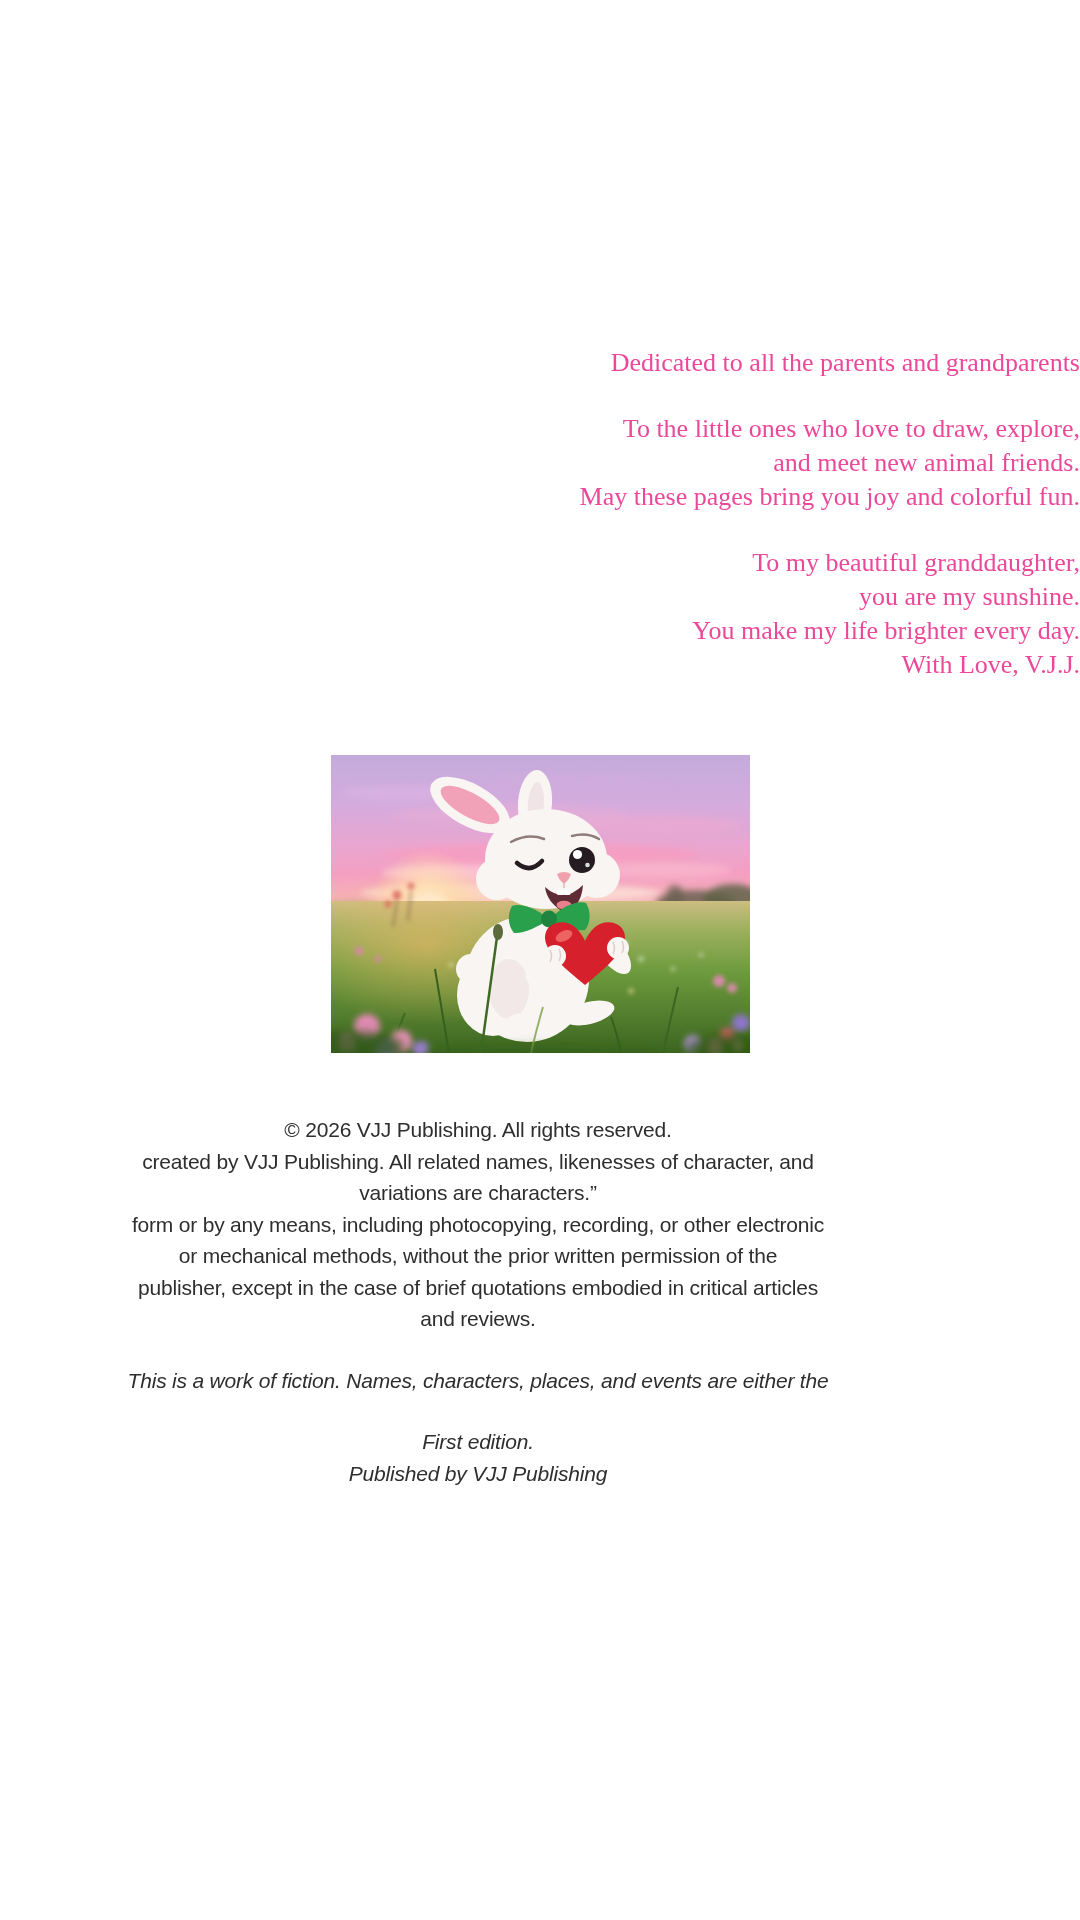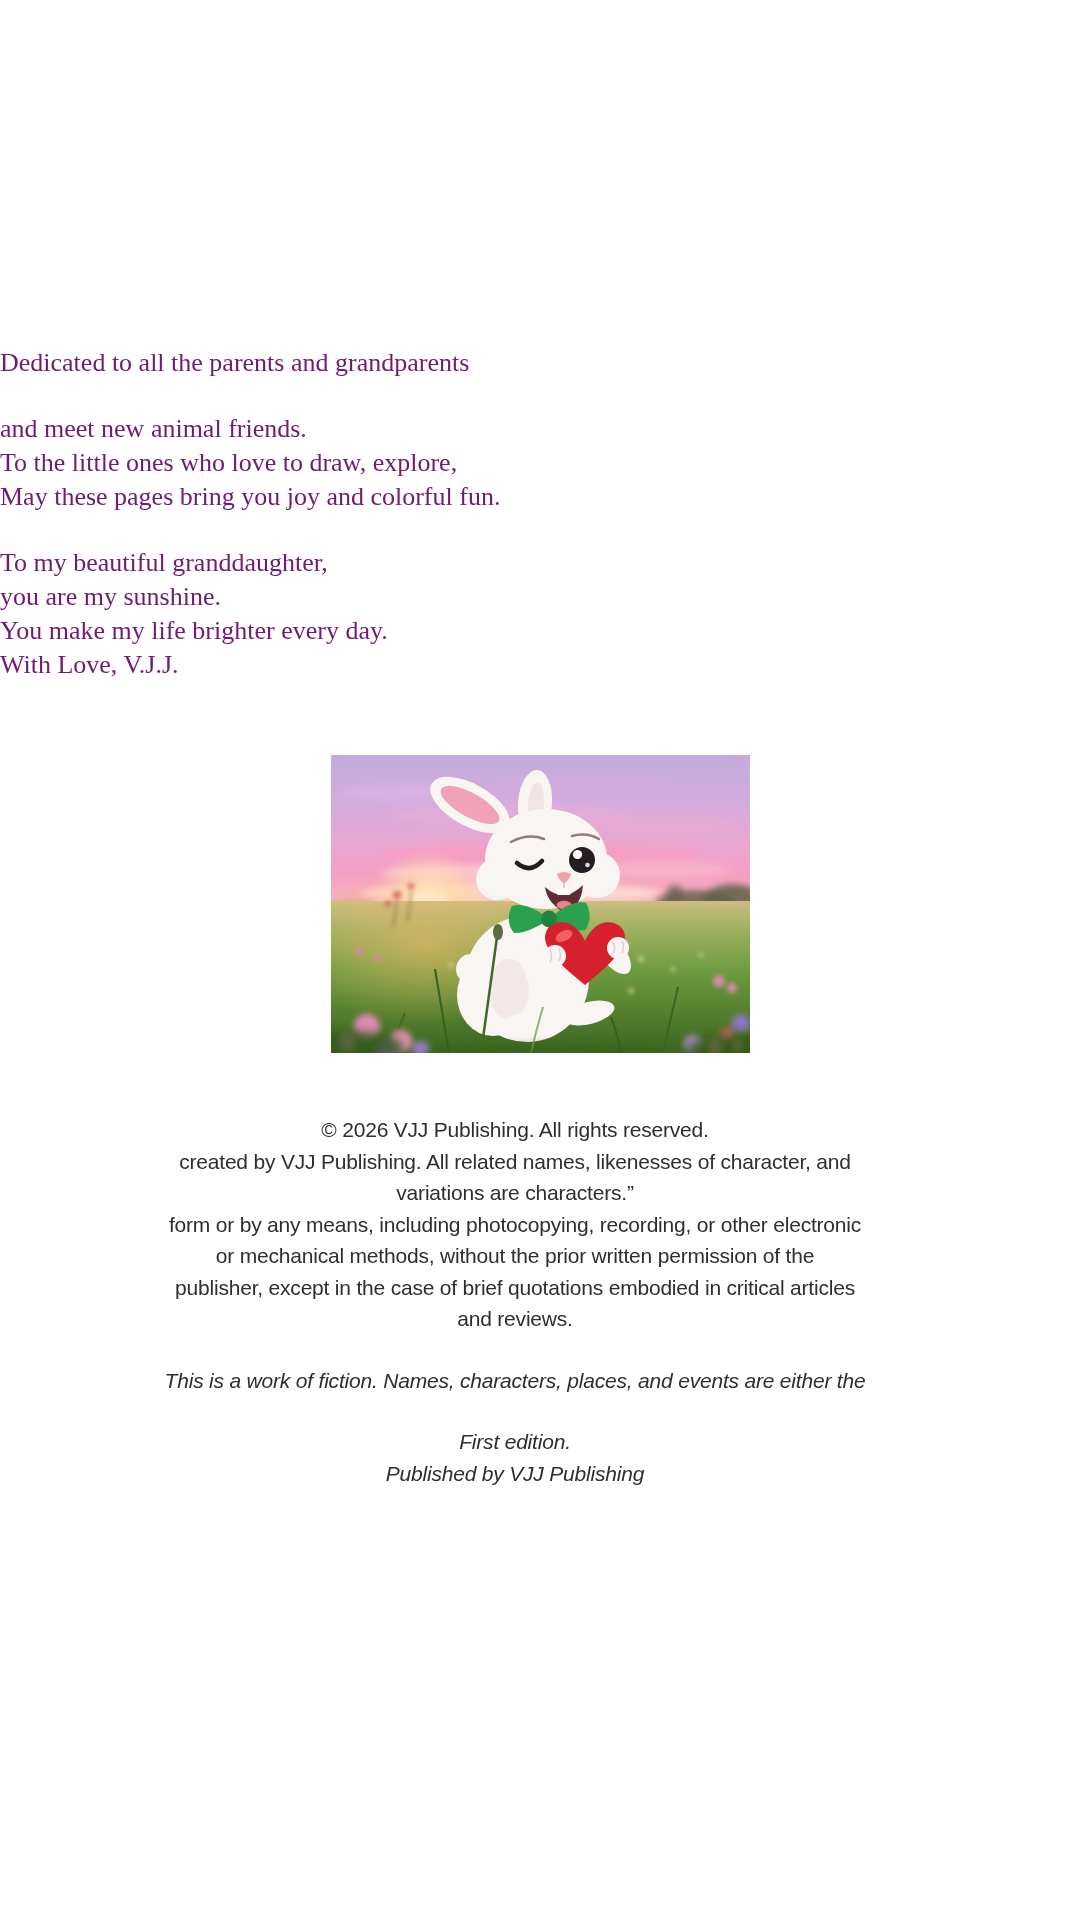--- a/index.html
+++ b/index.html
@@ -5,54 +5,53 @@
   html, body { margin: 0; padding: 0; }
   body {
     width: 1080px; height: 1920px;
     background: #ffffff;
     position: relative;
     overflow: hidden;
     font-family: "Liberation Sans", sans-serif;
   }
   .dedication {
     position: absolute; top: 346px; left: 0; width: 1080px;
-    text-align: left;
+    text-align: right;
     font-family: "Liberation Serif", "DejaVu Serif", serif;
     font-size: 26px; line-height: 34px;
-    color: #701a75;
+    color: #ec4899;
   }
   .stanza + .stanza { margin-top: 32px; }
   .illustration {
     position: absolute; left: 331px; top: 755px;
     width: 419px; height: 298px; margin: 0;
   }
   .illustration svg { display: block; width: 419px; height: 298px; }
   .colophon {
     position: absolute; top: 1114px; left: 0; width: 956px;
     text-align: center;
     font-size: 21px; line-height: 31.5px;
     letter-spacing: -0.2px;
     color: #2e2e2e;
-    padding-left: 37px;
   }
   .colophon .block.gap { margin-top: 30px; font-style: italic; }
   .line { white-space: nowrap; }
 </style>
 </head>
 <body>
 
 <main class="page">
 
   <section class="dedication">
     <div class="stanza">
         <div class="line">Dedicated to all the parents and grandparents</div>
       </div>
     <div class="stanza">
+        <div class="line">To the little ones who love to draw, explore,</div>
         <div class="line">and meet new animal friends.</div>
-        <div class="line">To the little ones who love to draw, explore,</div>
         <div class="line">May these pages bring you joy and colorful fun.</div>
       </div>
     <div class="stanza">
         <div class="line">To my beautiful granddaughter,</div>
         <div class="line">you are my sunshine.</div>
         <div class="line">You make my life brighter every day.</div>
         <div class="line">With Love, V.J.J.</div>
       </div>
   </section>
 

